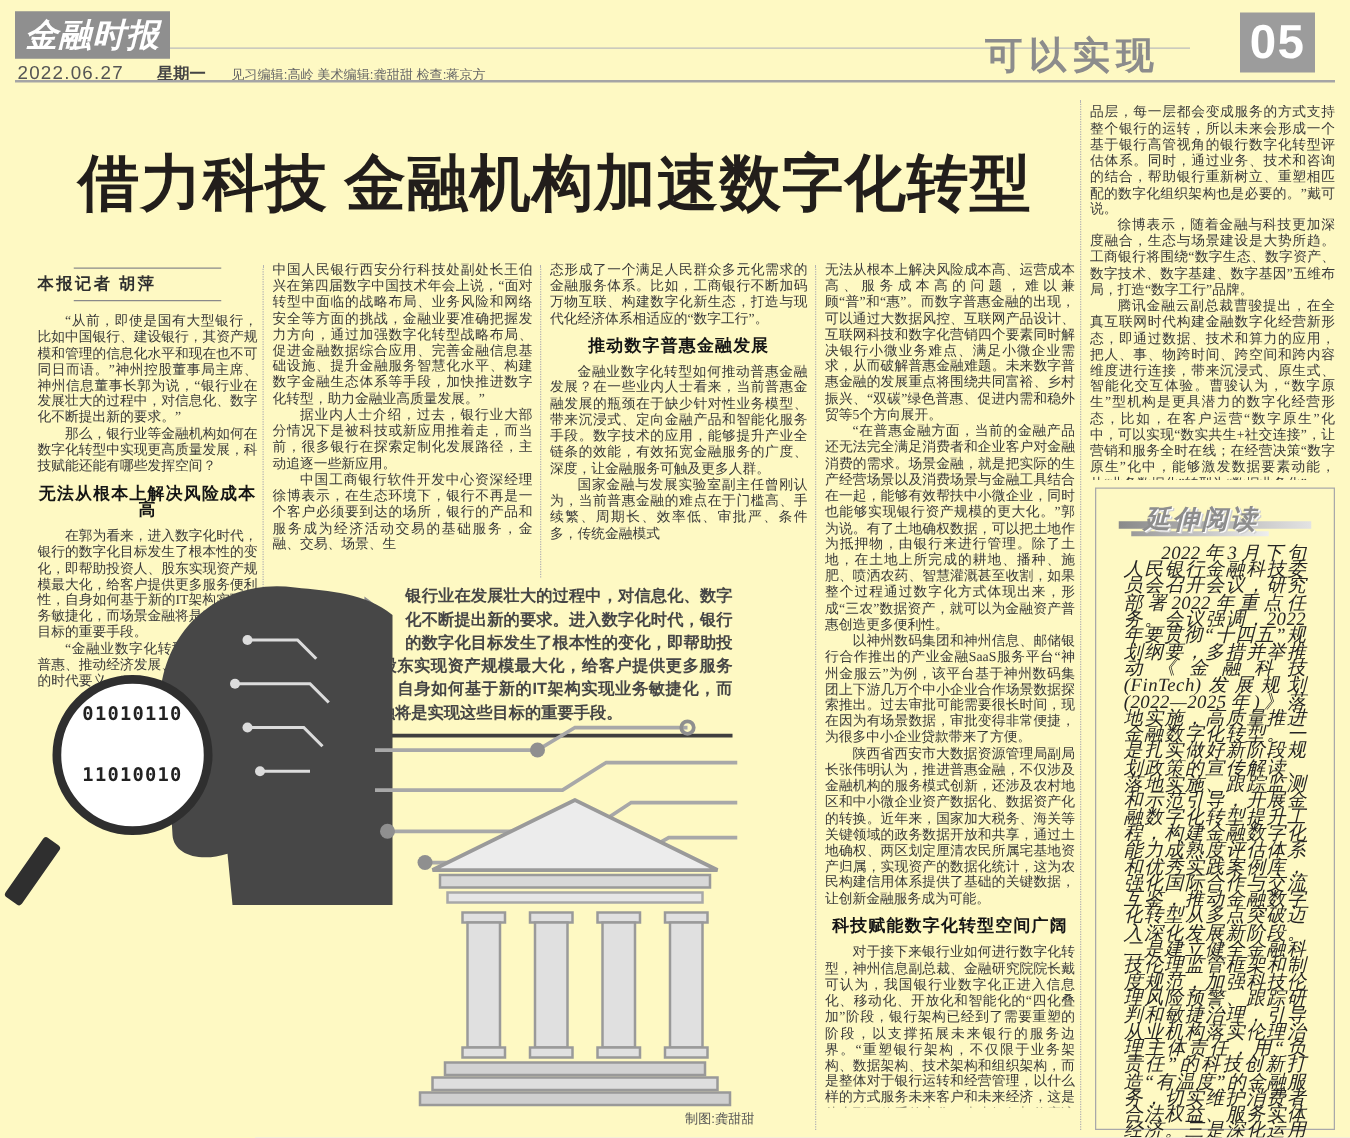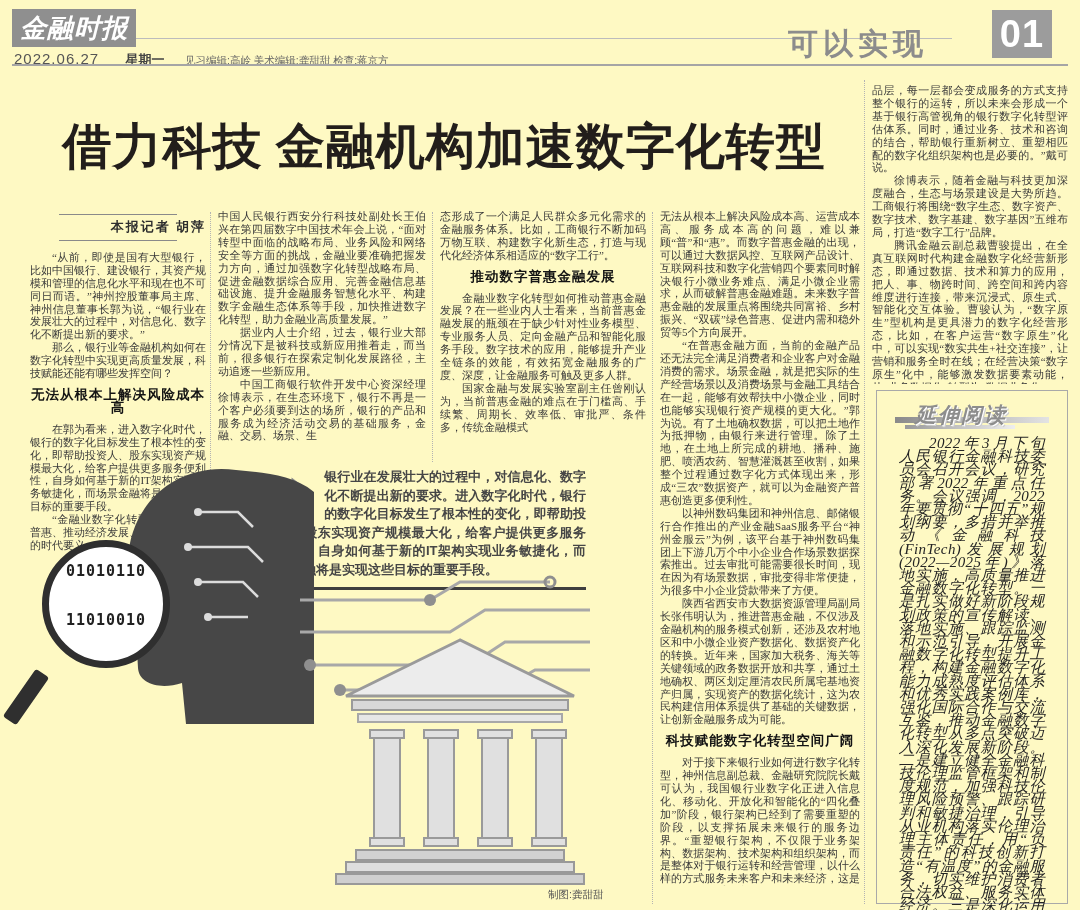--- a/index.html
+++ b/index.html
@@ -42,21 +42,21 @@
   .col p{ text-indent:2em; }
   .col p.noindent{ text-indent:0; }
   .subhead{ text-align:center; font-weight:bold; font-size:13.5px; color:#141414; margin:9px 0 8px; text-indent:0;
             font-family:"Liberation Sans",sans-serif; letter-spacing:1px;}
   #col1{ left:30px;  top:208px; width:176px; height:330px; }
   #col2{ left:218px; top:210px; width:208px; height:252px; overflow:hidden; }
   #col3{ left:440px; top:210px; width:206px; height:248px; overflow:hidden; }
   #col4{ left:660px; top:210px; width:200px; height:676px; overflow:hidden; }
   #col5{ left:872px; top:84px;  width:196px; height:300px; overflow:hidden; }
   
-  .byline-wrap{ text-align:right; margin:6px 0 10px; }
+  .byline-wrap{ text-align:left; margin:6px 0 10px; }
   .byline-rule{ width:118px; margin:0 auto; border-top:1px solid #8a8a8a; }
   .byline-text{ font-size:13px; font-weight:bold; color:#2e2e2e; padding:6px 0; letter-spacing:2px;}
   
   .vdiv{ position:absolute; width:0; border-left:1px dotted #b3b3b3; }
   #vd1{ left:210px; top:212px; height:400px; }
   #vd2{ left:432px; top:212px; height:250px; }
   #vd3{ left:652px; top:212px; height:692px; }
   #vd4{ left:864px; top:80px;  height:824px; }
   
   .pull-quote{
@@ -115,21 +115,21 @@
   <div class="masthead-box">
     <span>金融时报</span>
   </div>
   <div class="top-thin-rule"></div>
   <div class="date-row">
     <span class="date">2022.06.27</span>
     <span class="weekday">星期一</span>
     <span class="editors">见习编辑:高岭  美术编辑:龚甜甜  检查:蒋京方</span>
   </div>
   <div class="section-title">可以实现</div>
-  <div class="page-num">01</div>
+  <div class="page-num">05</div>
   <div class="main-rule"></div>
 
   <div class="headline">借力科技 金融机构加速数字化转型</div>
 
   <div class="vdiv" id="vd1"></div>
   <div class="vdiv" id="vd2"></div>
   <div class="vdiv" id="vd3"></div>
   <div class="vdiv" id="vd4"></div>
 
   <div class="col" id="col1">
@@ -147,21 +147,21 @@
 
   <div class="col" id="col2">
     <p class="noindent">中国人民银行西安分行科技处副处长王伯兴在第四届数字中国技术年会上说，“面对转型中面临的战略布局、业务风险和网络安全等方面的挑战，金融业要准确把握发力方向，通过加强数字化转型战略布局、促进金融数据综合应用、完善金融信息基础设施、提升金融服务智慧化水平、构建数字金融生态体系等手段，加快推进数字化转型，助力金融业高质量发展。”</p>
     <p>据业内人士介绍，过去，银行业大部分情况下是被科技或新应用推着走，而当前，很多银行在探索定制化发展路径，主动追逐一些新应用。</p>
     <p>中国工商银行软件开发中心资深经理徐博表示，在生态环境下，银行不再是一个客户必须要到达的场所，银行的产品和服务成为经济活动交易的基础服务，金融、交易、场景、生</p>
   </div>
 
   <div class="col" id="col3">
     <p class="noindent">态形成了一个满足人民群众多元化需求的金融服务体系。比如，工商银行不断加码万物互联、构建数字化新生态，打造与现代化经济体系相适应的“数字工行”。</p>
     <div class="subhead">推动数字普惠金融发展</div>
-    <p>金融业数字化转型如何推动普惠金融发展？在一些业内人士看来，当前普惠金融发展的瓶颈在于缺少针对性业务模型、专业服务人员、定向金融产品和智能化服务手段。数字技术的应用，能够提升产业全链条的效能，有效拓宽金融服务的广度、深度，让金融服务可触及更多人群。</p>
+    <p>金融业数字化转型如何推动普惠金融发展？在一些业内人士看来，当前普惠金融发展的瓶颈在于缺少针对性业务模型、带来沉浸式、定向金融产品和智能化服务手段。数字技术的应用，能够提升产业全链条的效能，有效拓宽金融服务的广度、深度，让金融服务可触及更多人群。</p>
     <p>国家金融与发展实验室副主任曾刚认为，当前普惠金融的难点在于门槛高、手续繁、周期长、效率低、审批严、条件多，传统金融模式</p>
   </div>
 
   <div class="col" id="col4">
     <p class="noindent">无法从根本上解决风险成本高、运营成本高、服务成本高的问题，难以兼顾“普”和“惠”。而数字普惠金融的出现，可以通过大数据风控、互联网产品设计、互联网科技和数字化营销四个要素同时解决银行小微业务难点、满足小微企业需求，从而破解普惠金融难题。未来数字普惠金融的发展重点将围绕共同富裕、乡村振兴、“双碳”绿色普惠、促进内需和稳外贸等5个方向展开。</p>
     <p>“在普惠金融方面，当前的金融产品还无法完全满足消费者和企业客户对金融消费的需求。场景金融，就是把实际的生产经营场景以及消费场景与金融工具结合在一起，能够有效帮扶中小微企业，同时也能够实现银行资产规模的更大化。”郭为说。有了土地确权数据，可以把土地作为抵押物，由银行来进行管理。除了土地，在土地上所完成的耕地、播种、施肥、喷洒农药、智慧灌溉甚至收割，如果整个过程通过数字化方式体现出来，形成“三农”数据资产，就可以为金融资产普惠创造更多便利性。</p>
     <p>以神州数码集团和神州信息、邮储银行合作推出的产业金融SaaS服务平台“神州金服云”为例，该平台基于神州数码集团上下游几万个中小企业合作场景数据探索推出。过去审批可能需要很长时间，现在因为有场景数据，审批变得非常便捷，为很多中小企业贷款带来了方便。</p>
     <p>陕西省西安市大数据资源管理局副局长张伟明认为，推进普惠金融，不仅涉及金融机构的服务模式创新，还涉及农村地区和中小微企业资产数据化、数据资产化的转换。近年来，国家加大税务、海关等关键领域的政务数据开放和共享，通过土地确权、两区划定厘清农民所属宅基地资产归属，实现资产的数据化统计，这为农民构建信用体系提供了基础的关键数据，让创新金融服务成为可能。</p>
     <div class="subhead">科技赋能数字化转型空间广阔</div>
     <p>对于接下来银行业如何进行数字化转型，神州信息副总裁、金融研究院院长戴可认为，我国银行业数字化正进入信息化、移动化、开放化和智能化的“四化叠加”阶段，银行架构已经到了需要重塑的阶段，以支撑拓展未来银行的服务边界。“重塑银行架构，不仅限于业务架构、数据架构、技术架构和组织架构，而是整体对于银行运转和经营管理，以什么样的方式服务未来客户和未来经济，这是从上到下体系的变化。未来银行架构应该提供基于业务视角的XaaS服务，不管是业务作为服务层还是产</p>

